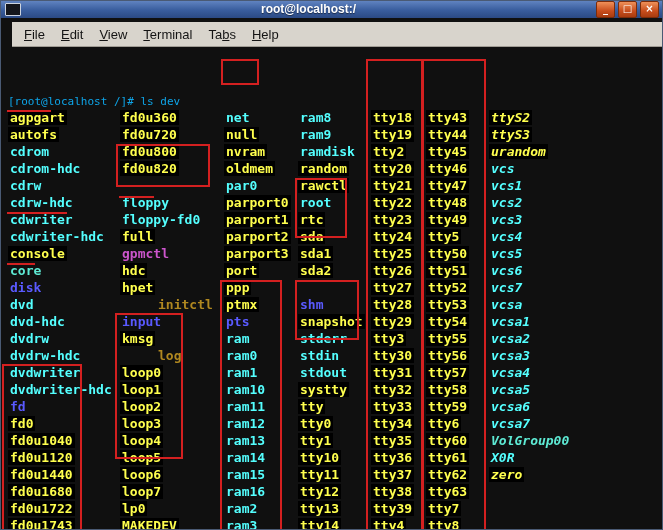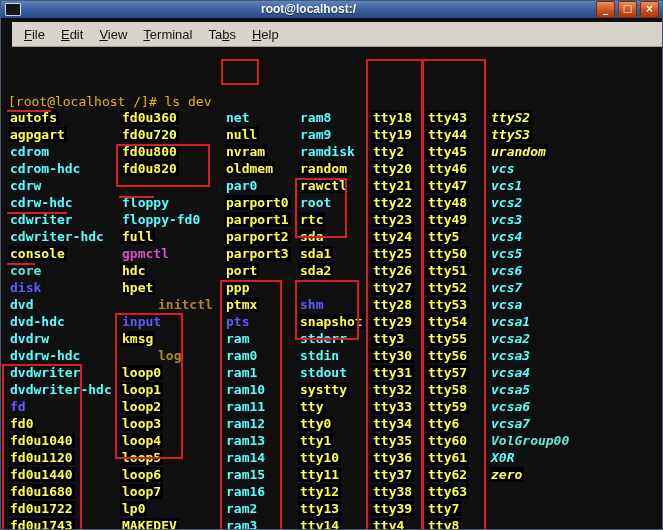--- a/index.html
+++ b/index.html
@@ -43,21 +43,21 @@
   }
   .menu-item { padding:3px 8px; white-space:nowrap; }
   .menu-item u { text-decoration:underline; }
   
   #terminal {
     position:absolute; top:47px; left:0; right:0; bottom:0;
     background:#101010;
   }
   #prompt-line {
     position:absolute; left:8px; top:47px; height:15px; line-height:15px;
-    font-size:13px; color:#eab308; white-space:pre; z-index:2;
+    font-size:11px; color:#0ea5e9; white-space:pre; z-index:2;
   }
   #listing { position:absolute; inset:0; z-index:2; }
   .col { position:absolute; top:61px; }
   .trow { height:17px; line-height:17px; white-space:pre; }
   .entry { font-weight:bold; font-size:13px; padding:0 2px; }
   .t-dev   { color:#ffff4e; background:#000; }
   .t-link  { color:#54ffff; }
   .t-dir   { color:#5a5aff; }
   .t-sock  { color:#cc55cc; }
   .t-fifo  { color:#b08820;margin-left:36px; }
@@ -88,22 +88,22 @@
       <div class="menu-item"><u>V</u>iew</div>
       <div class="menu-item"><u>T</u>erminal</div>
       <div class="menu-item">Ta<u>b</u>s</div>
       <div class="menu-item"><u>H</u>elp</div>
     </div>
 
   <div id="terminal">
     <div id="prompt-line">[root@localhost /]# ls dev</div>
     <div id="listing">
         <div class="col" style="left: 8px;">
+          <div class="trow"><span class="entry t-dev">agpgart</span></div>
           <div class="trow"><span class="entry t-dev">autofs</span></div>
-          <div class="trow"><span class="entry t-dev">agpgart</span></div>
           <div class="trow"><span class="entry t-link">cdrom</span></div>
           <div class="trow"><span class="entry t-link">cdrom-hdc</span></div>
           <div class="trow"><span class="entry t-link">cdrw</span></div>
           <div class="trow"><span class="entry t-link">cdrw-hdc</span></div>
           <div class="trow"><span class="entry t-link">cdwriter</span></div>
           <div class="trow"><span class="entry t-link">cdwriter-hdc</span></div>
           <div class="trow"><span class="entry t-dev">console</span></div>
           <div class="trow"><span class="entry t-plain">core</span></div>
           <div class="trow"><span class="entry t-dir">disk</span></div>
           <div class="trow"><span class="entry t-link">dvd</span></div>

